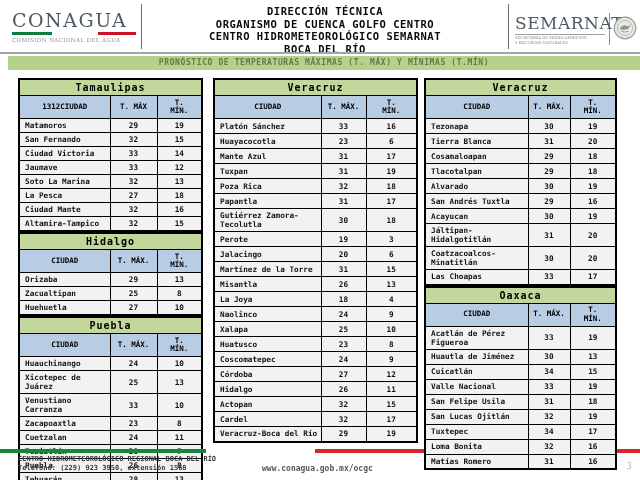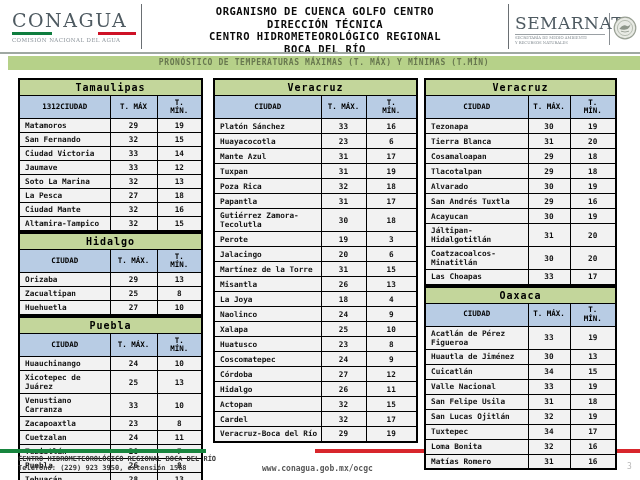--- a/index.html
+++ b/index.html
@@ -70,23 +70,23 @@
       <span class="g"></span>
       <span class="sp"></span>
       <span class="r"></span>
     </div>
     <div class="sub">COMISIÓN NACIONAL DEL AGUA</div>
   </div>
 
   <div class="hdr-divider div-left"></div>
 
   <div class="org-title">
+    <div>DIRECCIÓN TÉCNICA</div>
     <div>ORGANISMO DE CUENCA GOLFO CENTRO</div>
-    <div>DIRECCIÓN TÉCNICA</div>
-    <div>CENTRO HIDROMETEOROLÓGICO REGIONAL</div>
+    <div>CENTRO HIDROMETEOROLÓGICO SEMARNAT</div>
     <div>BOCA DEL RÍO</div>
   </div>
 
   <div class="hdr-divider div-right"></div>
 
   <div class="semarnat">
     <div class="sem-text">
       <div class="name">SEMARNAT</div>
       <div class="sub">
         <div>SECRETARÍA DE MEDIO AMBIENTE</div>

